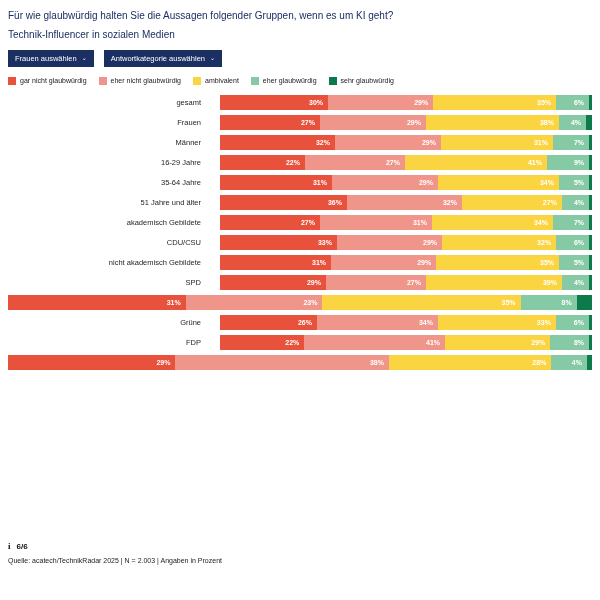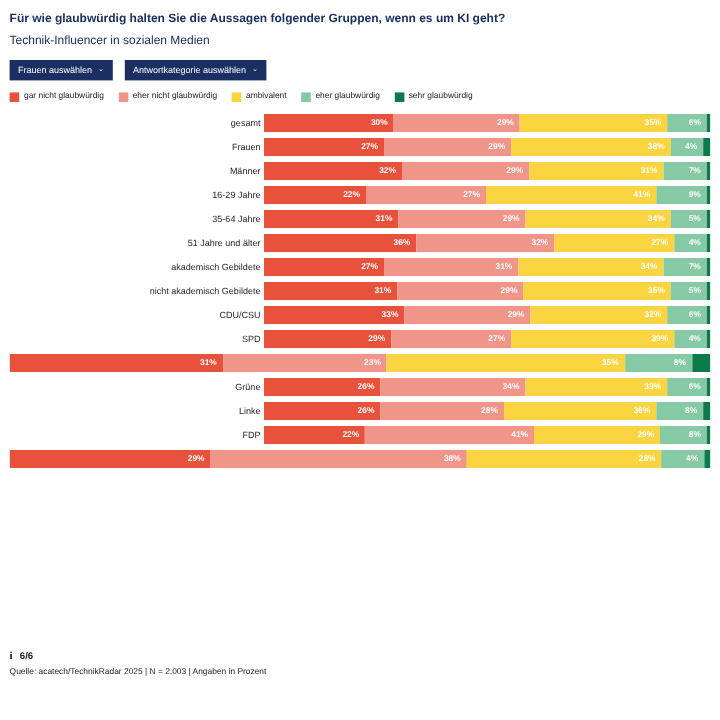--- a/index.html
+++ b/index.html
@@ -1,33 +1,33 @@
 <!DOCTYPE html>
 <html><head>
 <meta charset="utf-8">
 <style>
   * { margin: 0; padding: 0; box-sizing: border-box; }
   html, body { width: 600px; height: 600px; background: #ffffff; font-family: "Liberation Sans", sans-serif; }
   .page { width: 600px; height: 600px; position: relative; padding: 8px 8px 0 8px; }
 
-  .title { color: #1b2f63; font-size: 10px; font-weight: bold; line-height: 1.25; margin-top: 2px; }
+  .title { color: #1b2f63; font-size: 10px; font-weight: normal; line-height: 1.25; margin-top: 2px; }
   .subtitle { color: #1b2f63; font-size: 10px; margin-top: 6px; }
 
   .controls { display: flex; gap: 10px; margin-top: 10px; }
   .dropdown-btn { background: #1b2f63; color: #fff; font-size: 7.5px; border: none; padding: 4px 7px; display: inline-flex; align-items: center; gap: 5px; cursor: pointer; font-family: "Liberation Sans", sans-serif; }
   .dropdown-btn .chev { font-size: 6px; position: relative; top: -1px; }
 
   .legend { display: flex; align-items: center; gap: 12px; margin-top: 10px; }
   .legend-item { display: flex; align-items: center; gap: 4px; }
   .legend-swatch { width: 8px; height: 8px; display: inline-block; }
   .legend-label { font-size: 7px; color: #1a1a1a; }
 
   .chart { margin-top: 8px; }
   .chart-row { display: flex; align-items: center; height: 20px; }
-  .row-label { width: 212px; flex: 0 0 212px; text-align: right; padding-right: 3px; font-size: 7.5px; color: #1f1f1f; white-space: nowrap; }
+  .row-label { width: 212px; flex: 0 0 212px; text-align: right; padding-right: 19px; font-size: 7.5px; color: #1f1f1f; white-space: nowrap; }
   .bar { flex: 1; height: 15px; display: flex; overflow: hidden; }
   .seg { display: flex; align-items: center; justify-content: flex-end; overflow: hidden; height: 100%; }
   .seg-label { color: #ffffff; font-size: 7px; font-weight: bold; padding-right: 5px; white-space: nowrap; }
 
   .footer { position: absolute; left: 8px; top: 541px; }
   .pagination { display: flex; align-items: center; gap: 6px; font-size: 8px; font-weight: bold; color: #111; }
   .info-icon { font-family: "Liberation Serif", serif; font-weight: bold; font-size: 9px; color: #111; }
   .source { margin-top: 6px; font-size: 7px; color: #222; }
 </style>
 </head>
@@ -192,124 +192,106 @@
           <div class="seg" style="background: rgb(251, 212, 66); flex-grow: 34;">
             <span class="seg-label">34%</span>
           </div>
           <div class="seg" style="background: rgb(133, 201, 165); flex-grow: 7;">
             <span class="seg-label">7%</span>
           </div>
           <div class="seg" style="background: rgb(12, 122, 75); flex-grow: 1;"></div>
         </div>
       </div>
       <div class="chart-row">
+        <div class="row-label">CDU/CSU</div>
+        <div class="bar">
+          <div class="seg" style="background: rgb(232, 82, 60); flex-grow: 33;">
+            <span class="seg-label">33%</span>
+          </div>
+          <div class="seg" style="background: rgb(240, 149, 138); flex-grow: 29;">
+            <span class="seg-label">29%</span>
+          </div>
+          <div class="seg" style="background: rgb(251, 212, 66); flex-grow: 32;">
+            <span class="seg-label">32%</span>
+          </div>
+          <div class="seg" style="background: rgb(133, 201, 165); flex-grow: 6;">
+            <span class="seg-label">6%</span>
+          </div>
+          <div class="seg" style="background: rgb(12, 122, 75); flex-grow: 1;"></div>
+        </div>
+      </div>
+      <div class="chart-row">
         <div class="row-label">nicht akademisch Gebildete</div>
         <div class="bar">
           <div class="seg" style="background: rgb(232, 82, 60); flex-grow: 31;">
             <span class="seg-label">31%</span>
           </div>
           <div class="seg" style="background: rgb(240, 149, 138); flex-grow: 29;">
             <span class="seg-label">29%</span>
           </div>
           <div class="seg" style="background: rgb(251, 212, 66); flex-grow: 35;">
             <span class="seg-label">35%</span>
           </div>
           <div class="seg" style="background: rgb(133, 201, 165); flex-grow: 5;">
             <span class="seg-label">5%</span>
           </div>
           <div class="seg" style="background: rgb(12, 122, 75); flex-grow: 1;"></div>
         </div>
       </div>
       <div class="chart-row">
-        <div class="row-label">CDU/CSU</div>
-        <div class="bar">
-          <div class="seg" style="background: rgb(232, 82, 60); flex-grow: 33;">
+        <div class="row-label">SPD</div>
+        <div class="bar">
+          <div class="seg" style="background: rgb(232, 82, 60); flex-grow: 29;">
+            <span class="seg-label">29%</span>
+          </div>
+          <div class="seg" style="background: rgb(240, 149, 138); flex-grow: 27;">
+            <span class="seg-label">27%</span>
+          </div>
+          <div class="seg" style="background: rgb(251, 212, 66); flex-grow: 39;">
+            <span class="seg-label">39%</span>
+          </div>
+          <div class="seg" style="background: rgb(133, 201, 165); flex-grow: 4;">
+            <span class="seg-label">4%</span>
+          </div>
+          <div class="seg" style="background: rgb(12, 122, 75); flex-grow: 1;"></div>
+        </div>
+      </div>
+      <div class="chart-row">
+        <div class="bar">
+          <div class="seg" style="background: rgb(232, 82, 60); flex-grow: 31;">
+            <span class="seg-label">31%</span>
+          </div>
+          <div class="seg" style="background: rgb(240, 149, 138); flex-grow: 23;">
+            <span class="seg-label">23%</span>
+          </div>
+          <div class="seg" style="background: rgb(251, 212, 66); flex-grow: 35;">
+            <span class="seg-label">35%</span>
+          </div>
+          <div class="seg" style="background: rgb(133, 201, 165); flex-grow: 8;">
+            <span class="seg-label">8%</span>
+          </div>
+          <div class="seg" style="background: rgb(12, 122, 75); flex-grow: 3;"></div>
+        </div>
+      </div>
+      <div class="chart-row">
+        <div class="row-label">Grüne</div>
+        <div class="bar">
+          <div class="seg" style="background: rgb(232, 82, 60); flex-grow: 26;">
+            <span class="seg-label">26%</span>
+          </div>
+          <div class="seg" style="background: rgb(240, 149, 138); flex-grow: 34;">
+            <span class="seg-label">34%</span>
+          </div>
+          <div class="seg" style="background: rgb(251, 212, 66); flex-grow: 33;">
             <span class="seg-label">33%</span>
-          </div>
-          <div class="seg" style="background: rgb(240, 149, 138); flex-grow: 29;">
-            <span class="seg-label">29%</span>
-          </div>
-          <div class="seg" style="background: rgb(251, 212, 66); flex-grow: 32;">
-            <span class="seg-label">32%</span>
           </div>
           <div class="seg" style="background: rgb(133, 201, 165); flex-grow: 6;">
             <span class="seg-label">6%</span>
           </div>
           <div class="seg" style="background: rgb(12, 122, 75); flex-grow: 1;"></div>
-        </div>
-      </div>
-      <div class="chart-row">
-        <div class="row-label">SPD</div>
-        <div class="bar">
-          <div class="seg" style="background: rgb(232, 82, 60); flex-grow: 29;">
-            <span class="seg-label">29%</span>
-          </div>
-          <div class="seg" style="background: rgb(240, 149, 138); flex-grow: 27;">
-            <span class="seg-label">27%</span>
-          </div>
-          <div class="seg" style="background: rgb(251, 212, 66); flex-grow: 39;">
-            <span class="seg-label">39%</span>
-          </div>
-          <div class="seg" style="background: rgb(133, 201, 165); flex-grow: 4;">
-            <span class="seg-label">4%</span>
-          </div>
-          <div class="seg" style="background: rgb(12, 122, 75); flex-grow: 1;"></div>
-        </div>
-      </div>
-      <div class="chart-row">
-        <div class="bar">
-          <div class="seg" style="background: rgb(232, 82, 60); flex-grow: 31;">
-            <span class="seg-label">31%</span>
-          </div>
-          <div class="seg" style="background: rgb(240, 149, 138); flex-grow: 23;">
-            <span class="seg-label">23%</span>
-          </div>
-          <div class="seg" style="background: rgb(251, 212, 66); flex-grow: 35;">
-            <span class="seg-label">35%</span>
-          </div>
-          <div class="seg" style="background: rgb(133, 201, 165); flex-grow: 8;">
-            <span class="seg-label">8%</span>
-          </div>
-          <div class="seg" style="background: rgb(12, 122, 75); flex-grow: 3;"></div>
-        </div>
-      </div>
-      <div class="chart-row">
-        <div class="row-label">Grüne</div>
-        <div class="bar">
-          <div class="seg" style="background: rgb(232, 82, 60); flex-grow: 26;">
-            <span class="seg-label">26%</span>
-          </div>
-          <div class="seg" style="background: rgb(240, 149, 138); flex-grow: 34;">
-            <span class="seg-label">34%</span>
-          </div>
-          <div class="seg" style="background: rgb(251, 212, 66); flex-grow: 33;">
-            <span class="seg-label">33%</span>
-          </div>
-          <div class="seg" style="background: rgb(133, 201, 165); flex-grow: 6;">
-            <span class="seg-label">6%</span>
-          </div>
-          <div class="seg" style="background: rgb(12, 122, 75); flex-grow: 1;"></div>
-        </div>
-      </div>
-      <div class="chart-row">
-        <div class="row-label">Linke</div>
-        <div class="bar">
-          <div class="seg" style="background: rgb(232, 82, 60); flex-grow: 26;">
-            <span class="seg-label">26%</span>
-          </div>
-          <div class="seg" style="background: rgb(240, 149, 138); flex-grow: 28;">
-            <span class="seg-label">28%</span>
-          </div>
-          <div class="seg" style="background: rgb(251, 212, 66); flex-grow: 36;">
-            <span class="seg-label">36%</span>
-          </div>
-          <div class="seg" style="background: rgb(133, 201, 165); flex-grow: 8;">
-            <span class="seg-label">8%</span>
-          </div>
-          <div class="seg" style="background: rgb(12, 122, 75); flex-grow: 2;"></div>
         </div>
       </div>
       <div class="chart-row">
         <div class="row-label">FDP</div>
         <div class="bar">
           <div class="seg" style="background: rgb(232, 82, 60); flex-grow: 22;">
             <span class="seg-label">22%</span>
           </div>
           <div class="seg" style="background: rgb(240, 149, 138); flex-grow: 41;">
             <span class="seg-label">41%</span>

